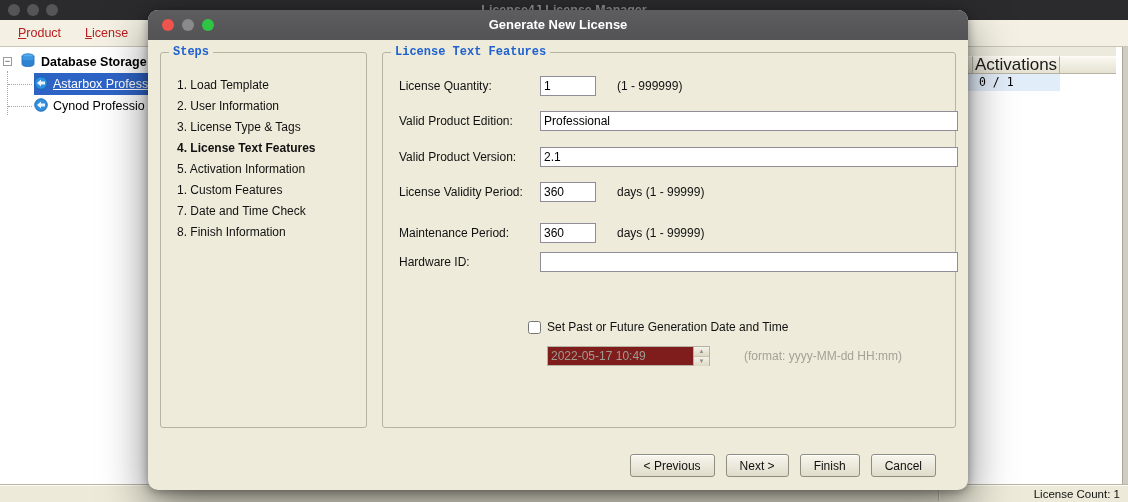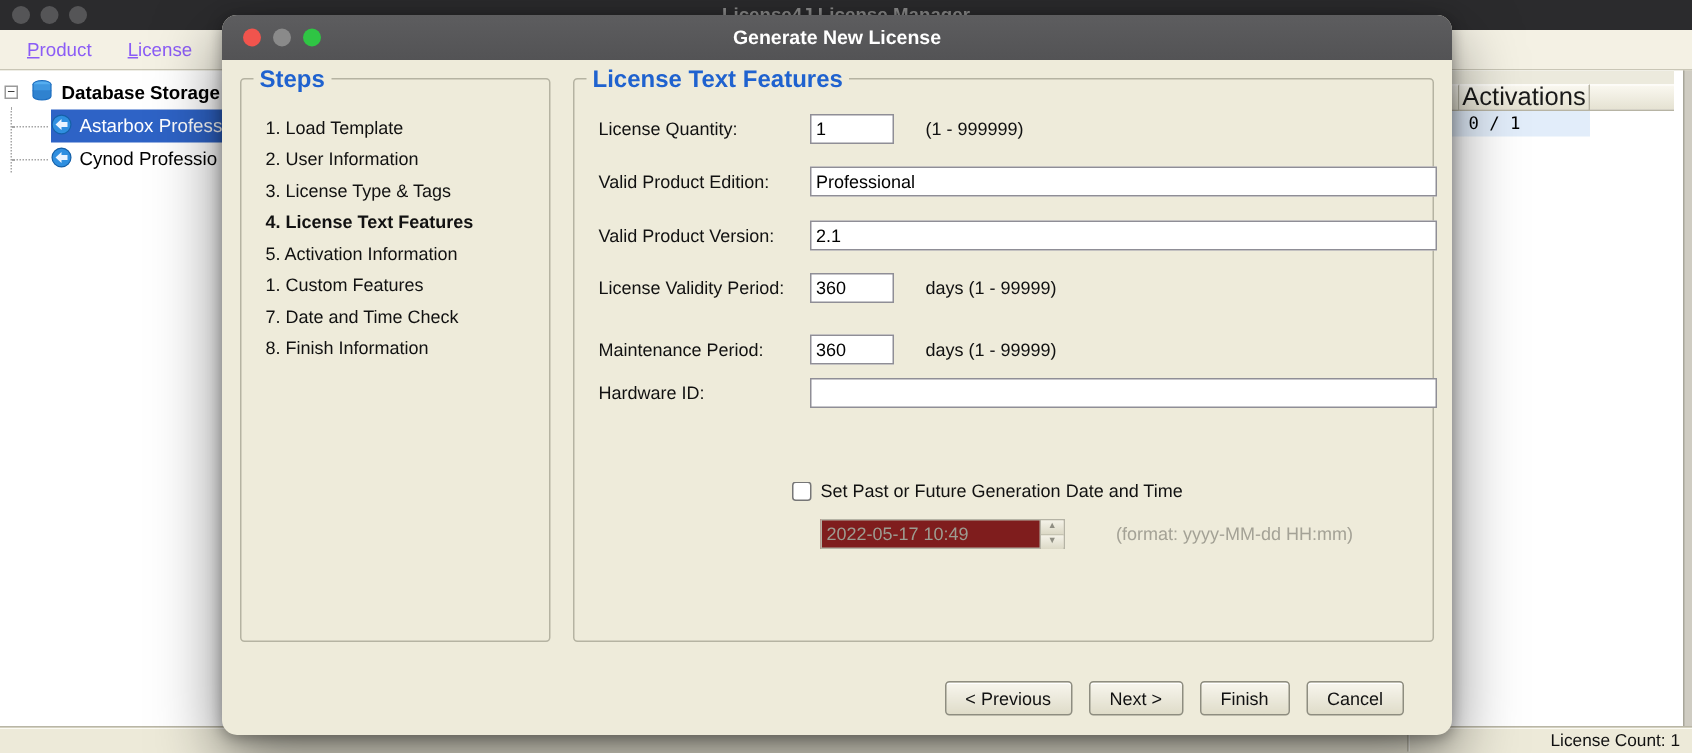--- a/index.html
+++ b/index.html
@@ -6,38 +6,38 @@
   html,body { width:1128px; height:502px; overflow:hidden; }
   body { font-family:"Liberation Sans", sans-serif; background:#eceadb; position:relative; }
 
   
   .app-titlebar { position:absolute; left:0; top:0; width:1128px; height:20px; background:#2b2b2d; z-index:1; }
   .app-title { position:absolute; left:0; right:0; top:3px; text-align:center; color:#8d8d8d; font-size:12.5px; font-weight:bold; }
   .app-light { position:absolute; top:4px; width:12px; height:12px; border-radius:50%; background:#555557; }
   .app-light.l1{ left:8px; } .app-light.l2{ left:27px; } .app-light.l3{ left:46px; }
 
   .menubar { position:absolute; left:0; top:20px; width:1128px; height:27px; background:#f4f1e4; border-bottom:1px solid #c9c6b6; z-index:1; display:flex; align-items:center; padding-left:8px; gap:4px; }
-  .menu-item { font-size:12.5px; color:#8b5cf6; padding:3px 10px; }
+  .menu-item { font-size:12.5px; color:#b91c1c; padding:3px 10px; }
   .menu-item::first-letter { text-decoration:underline; }
 
   .app-content { position:absolute; left:0; top:47px; width:1122px; height:437px; background:#fff; z-index:1; }
 
   
   .tree { position:absolute; left:0; top:4px; width:300px; }
   .tree-row { position:relative; height:22px; display:flex; align-items:center; font-size:12.5px; color:#000; }
   .expander { position:absolute; left:3px; top:6px; width:9px; height:9px; background:#fff; border:1px solid #9a9a9a; font-size:9px; line-height:7px; text-align:center; color:#333; }
   .tree-vline { position:absolute; left:7px; top:20px; height:44px; border-left:1px dotted #a5a5a5; }
   .tree-hline { position:absolute; left:8px; width:24px; border-top:1px dotted #a5a5a5; }
   .db-icon { margin-left:20px; margin-right:5px; }
   .root-label { font-weight:bold; }
   .child-row { padding-left:34px; }
   .child-sel { position:absolute; left:34px; top:0; height:22px; width:130px; background:#2e63c6; }
   .prod-icon { position:relative; margin-right:5px; }
   .child-label { position:relative; }
-  .child-label.selected { color:#fff; }
+  .child-label.selected { color:#fff;text-decoration:underline; }
 
   
   .right-pane { position:absolute; right:6px; top:0; width:522px; height:437px; background:#fff; }
   .pane-topstrip { position:absolute; left:0; top:0; width:100%; height:9px; background:#eceadd; }
   .tbl-header { position:absolute; left:0; top:9px; width:100%; height:18px; display:flex; }
   .th { background:linear-gradient(#faf8f0,#e5e2d2); border-right:1px solid #b7b4a4; border-bottom:1px solid #b7b4a4; border-top:1px solid #fdfcf8; font-size:17px; color:#1a1a1a; text-align:center; line-height:16px; }
   .th.c1 { width:379px; } .th.c2 { width:87px; } .th.c3 { flex:1; border-right:none; }
   .tbl-row { position:absolute; left:0; top:27px; width:466px; height:17px; background:#e2edfa; font-family:"DejaVu Sans Mono", monospace; font-size:11.5px; color:#000; line-height:17px; }
   .cell-activations { position:absolute; left:385px; }
 
@@ -50,21 +50,21 @@
   
   .dialog { position:absolute; left:148px; top:10px; width:820px; height:480px; z-index:10; border-radius:10px; background:#eeebda; box-shadow:0 18px 45px rgba(0,0,0,0.5), 0 2px 10px rgba(0,0,0,0.35); }
   .dlg-titlebar { position:absolute; left:0; top:0; width:100%; height:30px; background:linear-gradient(#5d5d5f,#535355); border-radius:10px 10px 0 0; }
   .dlg-title { position:absolute; left:0; right:0; top:7px; text-align:center; color:#fff; font-size:13px; font-weight:bold; }
   .dlg-light { position:absolute; top:9px; width:12px; height:12px; border-radius:50%; }
   .dlg-light.red { left:14px; background:#f1544d; }
   .dlg-light.gray { left:34px; background:#8a8a8a; }
   .dlg-light.green { left:54px; background:#2fc544; }
 
   .groupbox { position:absolute; top:42px; height:376px; border:1px solid #b5b3a2; border-radius:3px; }
-  .groupbox-title { position:absolute; top:-8px; left:8px; background:#eeebda; padding:0 4px; color:#1f62cf; font-size:16px; font-weight:bold; }
+  .groupbox-title { position:absolute; top:-8px; left:8px; background:#eeebda; padding:0 4px; color:#1f62cf; font-size:12px; font-weight:bold;font-family:Liberation Mono, monospace; }
   .gb-steps { left:12px; width:207px; }
   .gb-features { left:234px; width:574px; }
 
   .steps-list { position:absolute; left:16px; top:22px; }
   .step-item { font-size:12px; color:#111; height:21px; line-height:21px; }
   .step-item.active { font-weight:bold; }
 
   .form-row { position:absolute; left:16px; width:545px; height:20px; display:flex; align-items:center; }
   .form-label { position:absolute; left:0; font-size:12px; color:#111; }
   .txt { position:absolute; left:141px; height:20px; background:#fff; border:1px solid #8f8e96; font-family:"Liberation Sans", sans-serif; font-size:12px; color:#000; padding:0 3px; }

